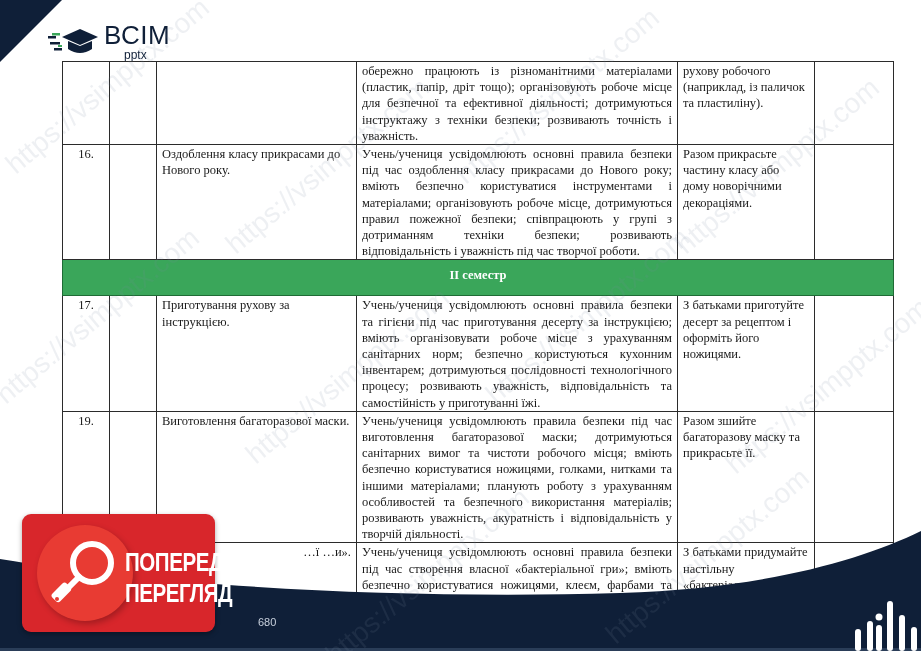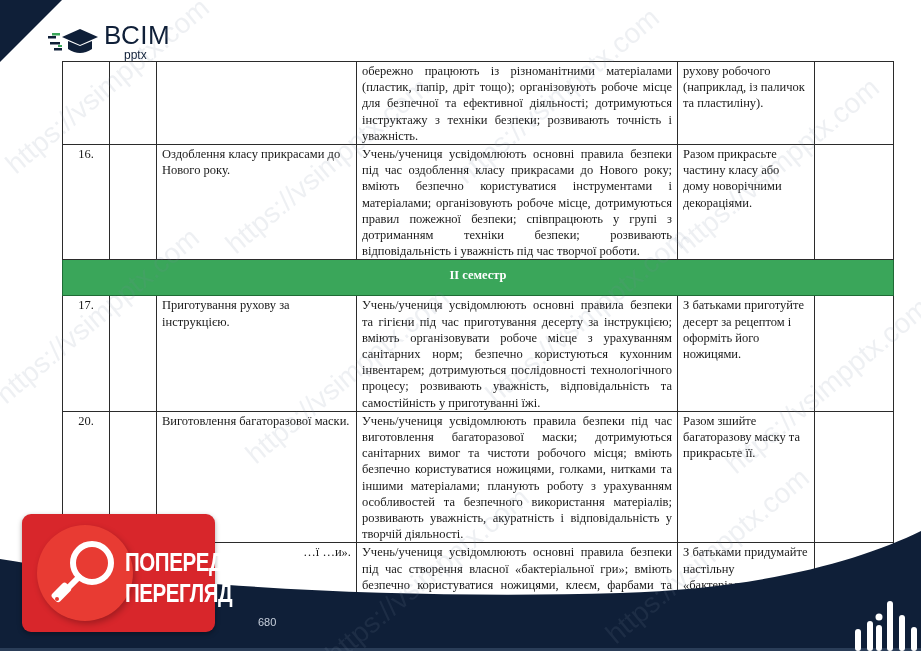--- a/index.html
+++ b/index.html
@@ -106,21 +106,21 @@
     </tr>
     <tr style="height:107px">
       <td class="num">17.</td>
       <td></td>
       <td>Приготування рухову за інструкцією.</td>
       <td class="desc">Учень/учениця усвідомлюють основні правила безпеки та гігієни під час приготування десерту за інструкцією; вміють організовувати робоче місце з урахуванням санітарних норм; безпечно користуються кухонним інвентарем; дотримуються послідовності технологічного процесу; розвивають уважність, відповідальність та самостійність у приготуванні їжі.</td>
       <td>З батьками приготуйте десерт за рецептом і оформіть його ножицями.</td>
       <td></td>
     </tr>
     <tr style="height:123px">
-      <td class="num">20.</td>
+      <td class="num">19.</td>
       <td></td>
       <td>Виготовлення багаторазової маски.</td>
       <td class="desc">Учень/учениця усвідомлюють правила безпеки під час виготовлення багаторазової маски; дотримуються санітарних вимог та чистоти робочого місця; вміють безпечно користуватися ножицями, голками, нитками та іншими матеріалами; планують роботу з урахуванням особливостей та безпечного використання матеріалів; розвивають уважність, акуратність і відповідальність у творчій діяльності.</td>
       <td>Разом зшийте багаторазову маску та прикрасьте її.</td>
       <td></td>
     </tr>
     <tr style="height:60px">
       <td class="num"></td>
       <td></td>
       <td style="text-align:right">…ї …и».</td>

